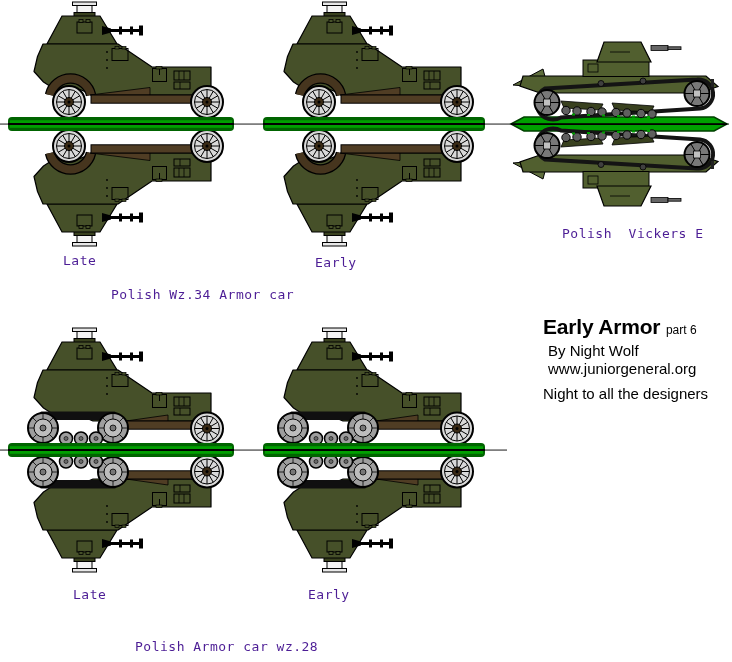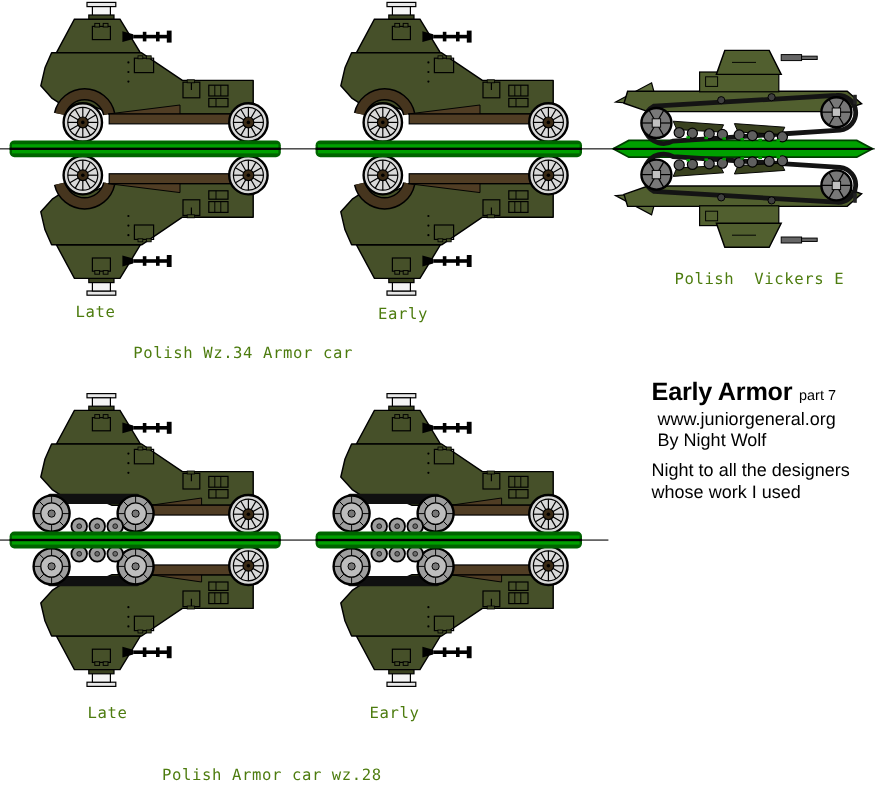--- a/index.html
+++ b/index.html
@@ -3,21 +3,21 @@
 <meta charset="utf-8">
 <style>
   html,body{margin:0;padding:0;background:#ffffff;}
   .sheet{
     position:relative;width:732px;height:662px;background:#ffffff;overflow:hidden;
     font-family:"Liberation Sans",sans-serif;color:#000;
   }
   .sheet svg{position:absolute;left:0;top:0;}
   .mono-label{
     position:absolute;font-family:"DejaVu Sans Mono","Liberation Mono",monospace;
-    font-size:13px;line-height:14px;color:#4d7c0f;white-space:pre;letter-spacing:0.5px;
+    font-size:13px;line-height:14px;color:#4c1d95;white-space:pre;letter-spacing:0.5px;
   }
   .title-block{position:absolute;left:543px;top:315px;width:185px;}
   .tb-title{font-size:21px;line-height:24px;font-weight:700;letter-spacing:-0.2px;}
   .tb-part{font-size:12px;font-weight:400;letter-spacing:0;}
   .tb-line{font-size:15px;line-height:18px;margin-left:5px;}
   .tb-gap{height:7px;}
   .tb-credit{font-size:15px;line-height:18px;}
 </style>
 </head>
 <body>
@@ -236,22 +236,21 @@
   <div class="mono-label" style="left:111px;top:288px">Polish Wz.34 Armor car</div>
 
   <div class="mono-label" style="left:562px;top:227px">Polish  Vickers E</div>
 
   <div class="mono-label" style="left:73px;top:588px">Late</div>
   <div class="mono-label" style="left:308px;top:588px">Early</div>
   <div class="mono-label" style="left:135px;top:640px">Polish Armor car wz.28</div>
 
   <div class="title-block">
     <div class="tb-title"><span>Early Armor</span>
-      <span class="tb-part">part 7</span>
+      <span class="tb-part">part 6</span>
     </div>
+    <div class="tb-line">By Night Wolf</div>
     <div class="tb-line">www.juniorgeneral.org</div>
-    <div class="tb-line">By Night Wolf</div>
     <div class="tb-gap"></div>
     <div class="tb-credit">Night to all the designers</div>
-    <div class="tb-credit">whose work I used</div>
   </div>
 
 </div>
 
 </body></html>

